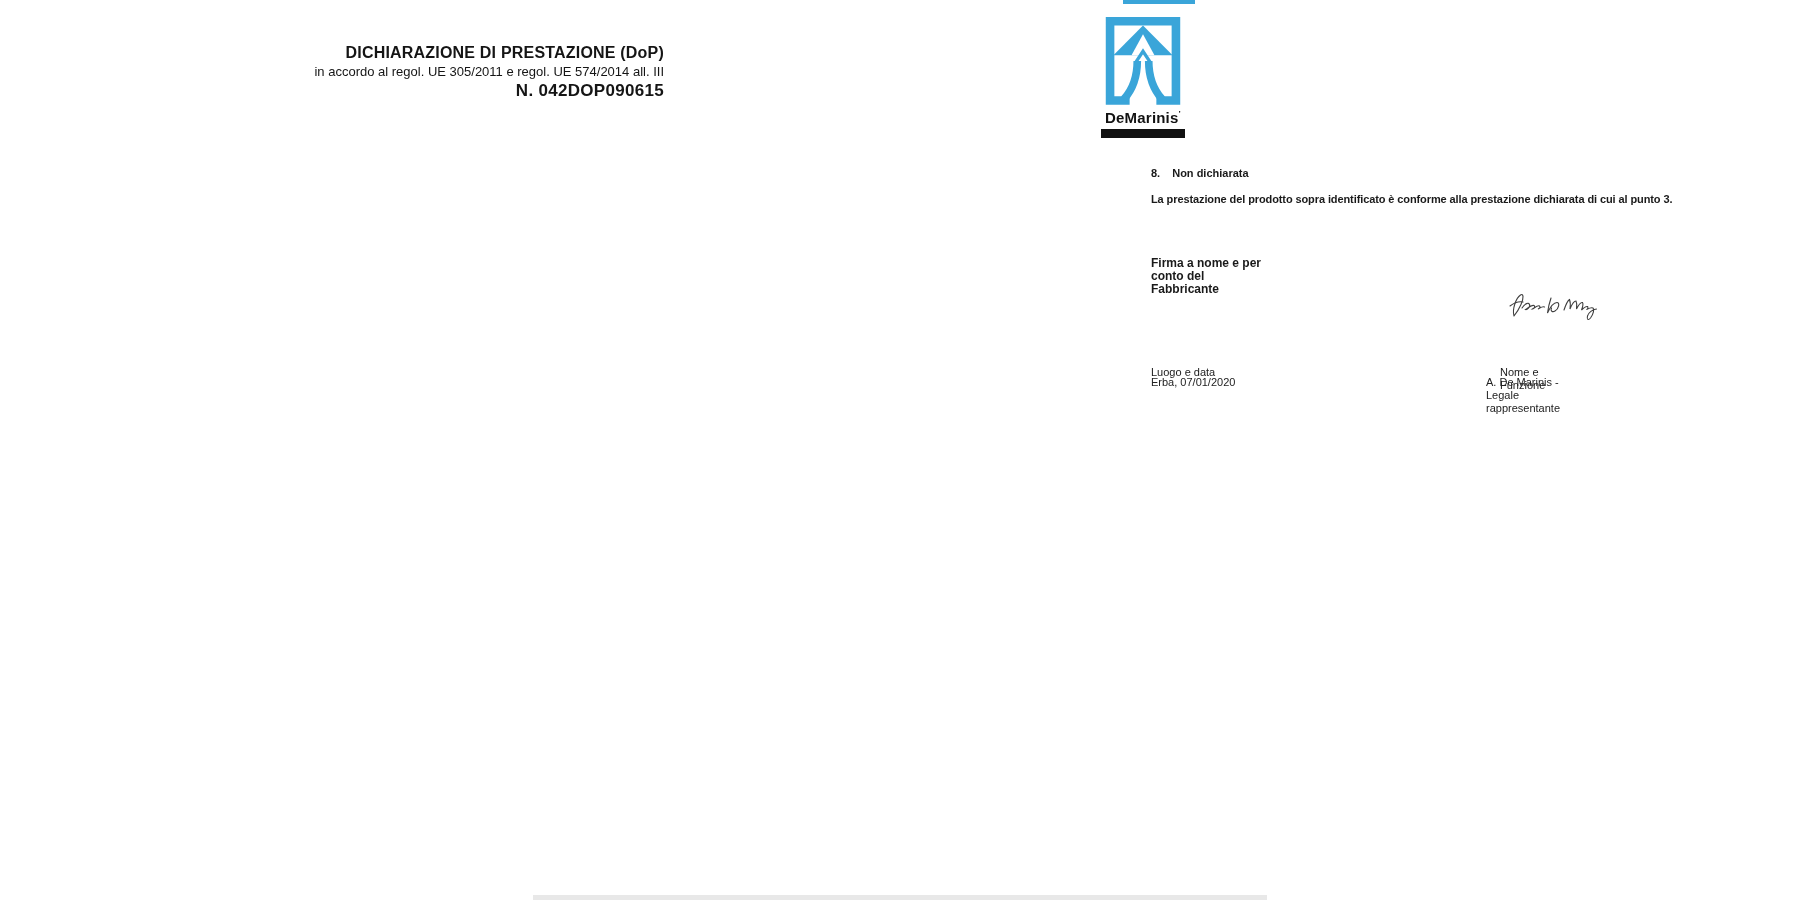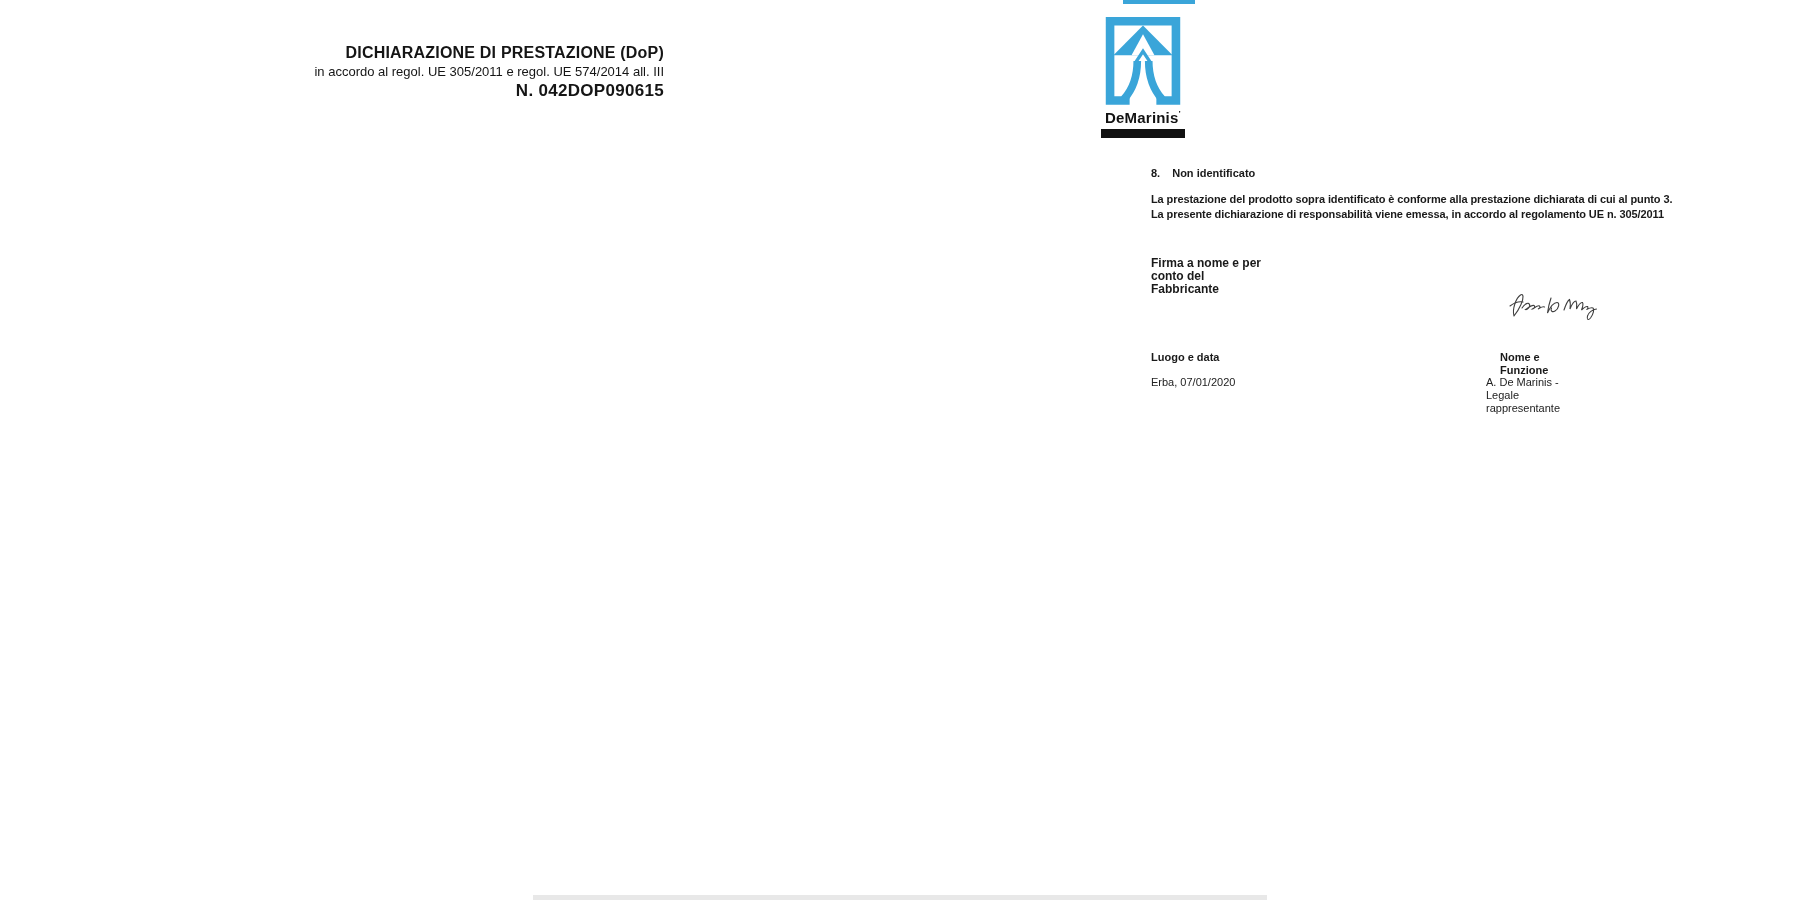--- a/index.html
+++ b/index.html
@@ -119,23 +119,23 @@
     font-weight: bold;
     line-height: 13px;
   }
   .signature {
     position: absolute;
     left: 975px;
     top: 287px;
   }
   .foot-label {
     position: absolute;
-    top: 351px;
-    font-size: 11px;
-    font-weight: bold;
+    top: 366px;
+    font-size: 11px;
+    font-weight: normal;
     line-height: 13px;
   }
   .foot-value {
     position: absolute;
     top: 376px;
     font-size: 11px;
     font-weight: normal;
     line-height: 13px;
     color: #222222;
   }
@@ -171,26 +171,25 @@
       <div class="logo-bar"></div>
     </div>
 
     <div class="header">
       <div class="doc-title">DICHIARAZIONE DI PRESTAZIONE (DoP)</div>
       <div class="doc-subtitle">in accordo al regol. UE 305/2011 e regol. UE 574/2014 all. III</div>
       <div class="doc-number">N. 042DOP090615</div>
     </div>
 
     <div class="section8">
-      <span class="sec-num">8.</span><span>Non identificato</span>
+      <span class="sec-num">8.</span><span>Non dichiarata</span>
     </div>
 
     <div class="para">
       <div>La prestazione del prodotto sopra identificato è conforme alla prestazione dichiarata di cui al punto 3.</div>
-      <div>La presente dichiarazione di responsabilità viene emessa, in accordo al regolamento UE n. 305/2011</div>
     </div>
 
     <div class="firma-caption">Firma a nome e per conto del Fabbricante</div>
 
     <svg class="signature" width="105" height="38" viewBox="0 0 210 76" xmlns="http://www.w3.org/2000/svg">
       <g fill="none" stroke="#3f3f3f" stroke-width="2.2" stroke-linecap="round">
         <path d="M12,58 C8,44 16,22 25,16 C31,12 32,22 26,35 C22,44 16,53 12,58"></path>
         <path d="M4,38 C12,32 22,28 30,30"></path>
         <path d="M28,42 C34,33 41,30 43,35 C45,40 38,46 35,45 C41,41 48,35 52,37 C55,39 52,44 49,44 C54,41 60,36 63,38 C65,40 63,44 60,44 C64,42 69,38 73,40"></path>
         <path d="M86,22 C82,34 80,44 79,52 C84,41 92,31 98,31 C104,31 102,43 94,48 C89,51 84,48 87,42"></path>

